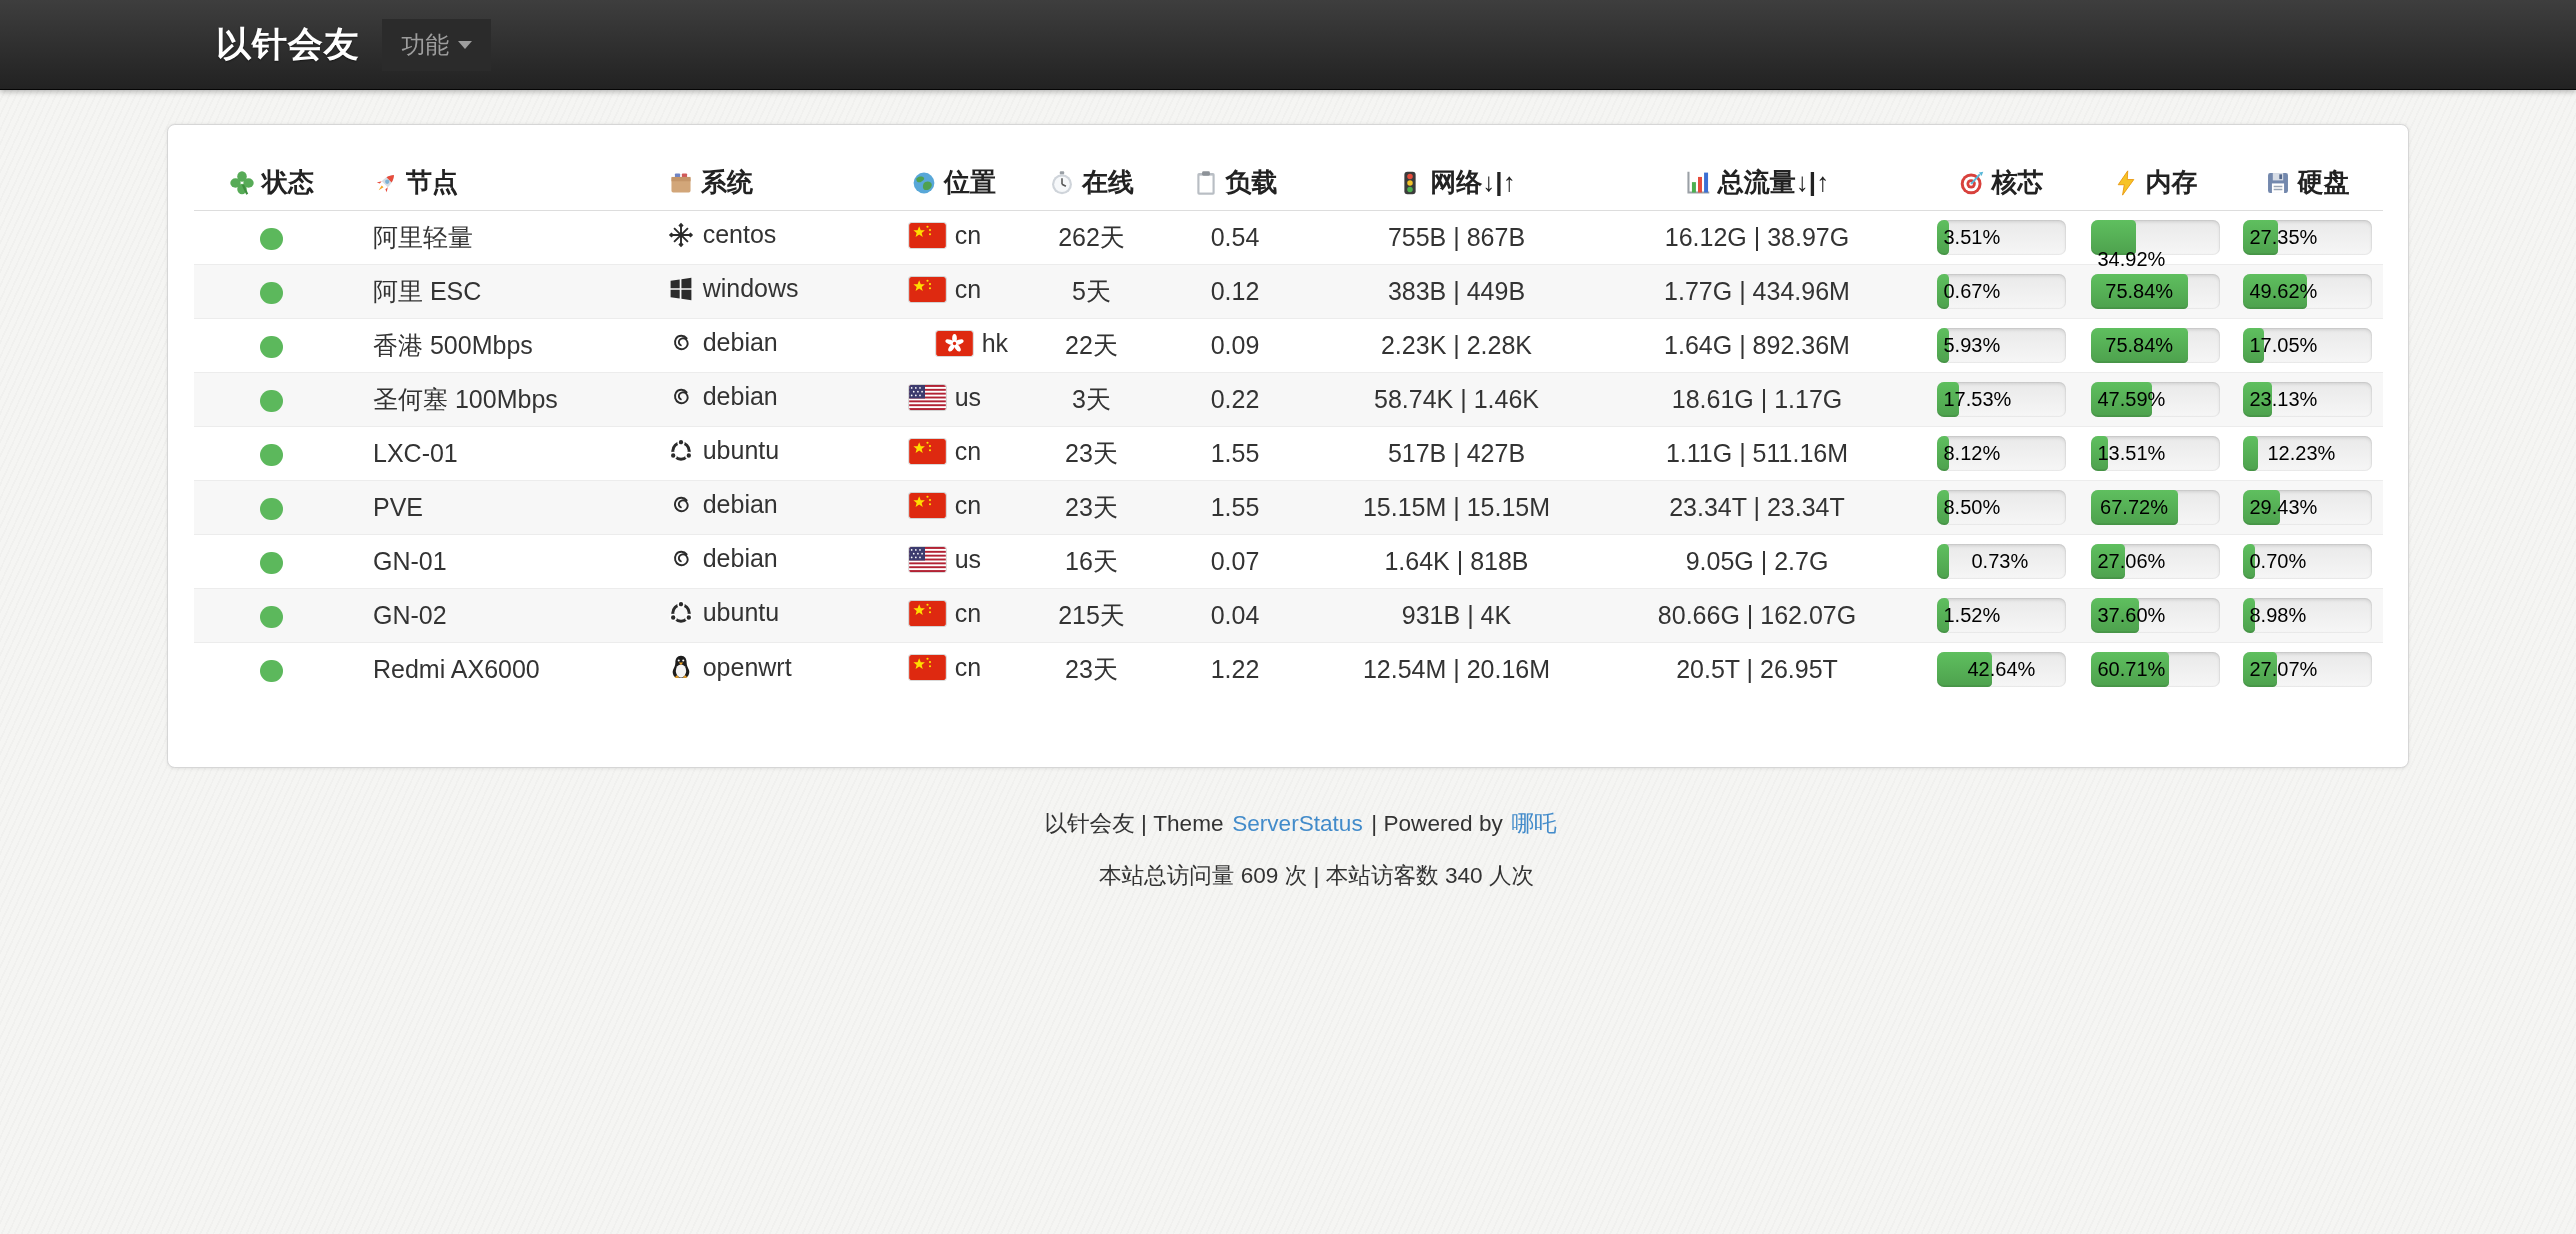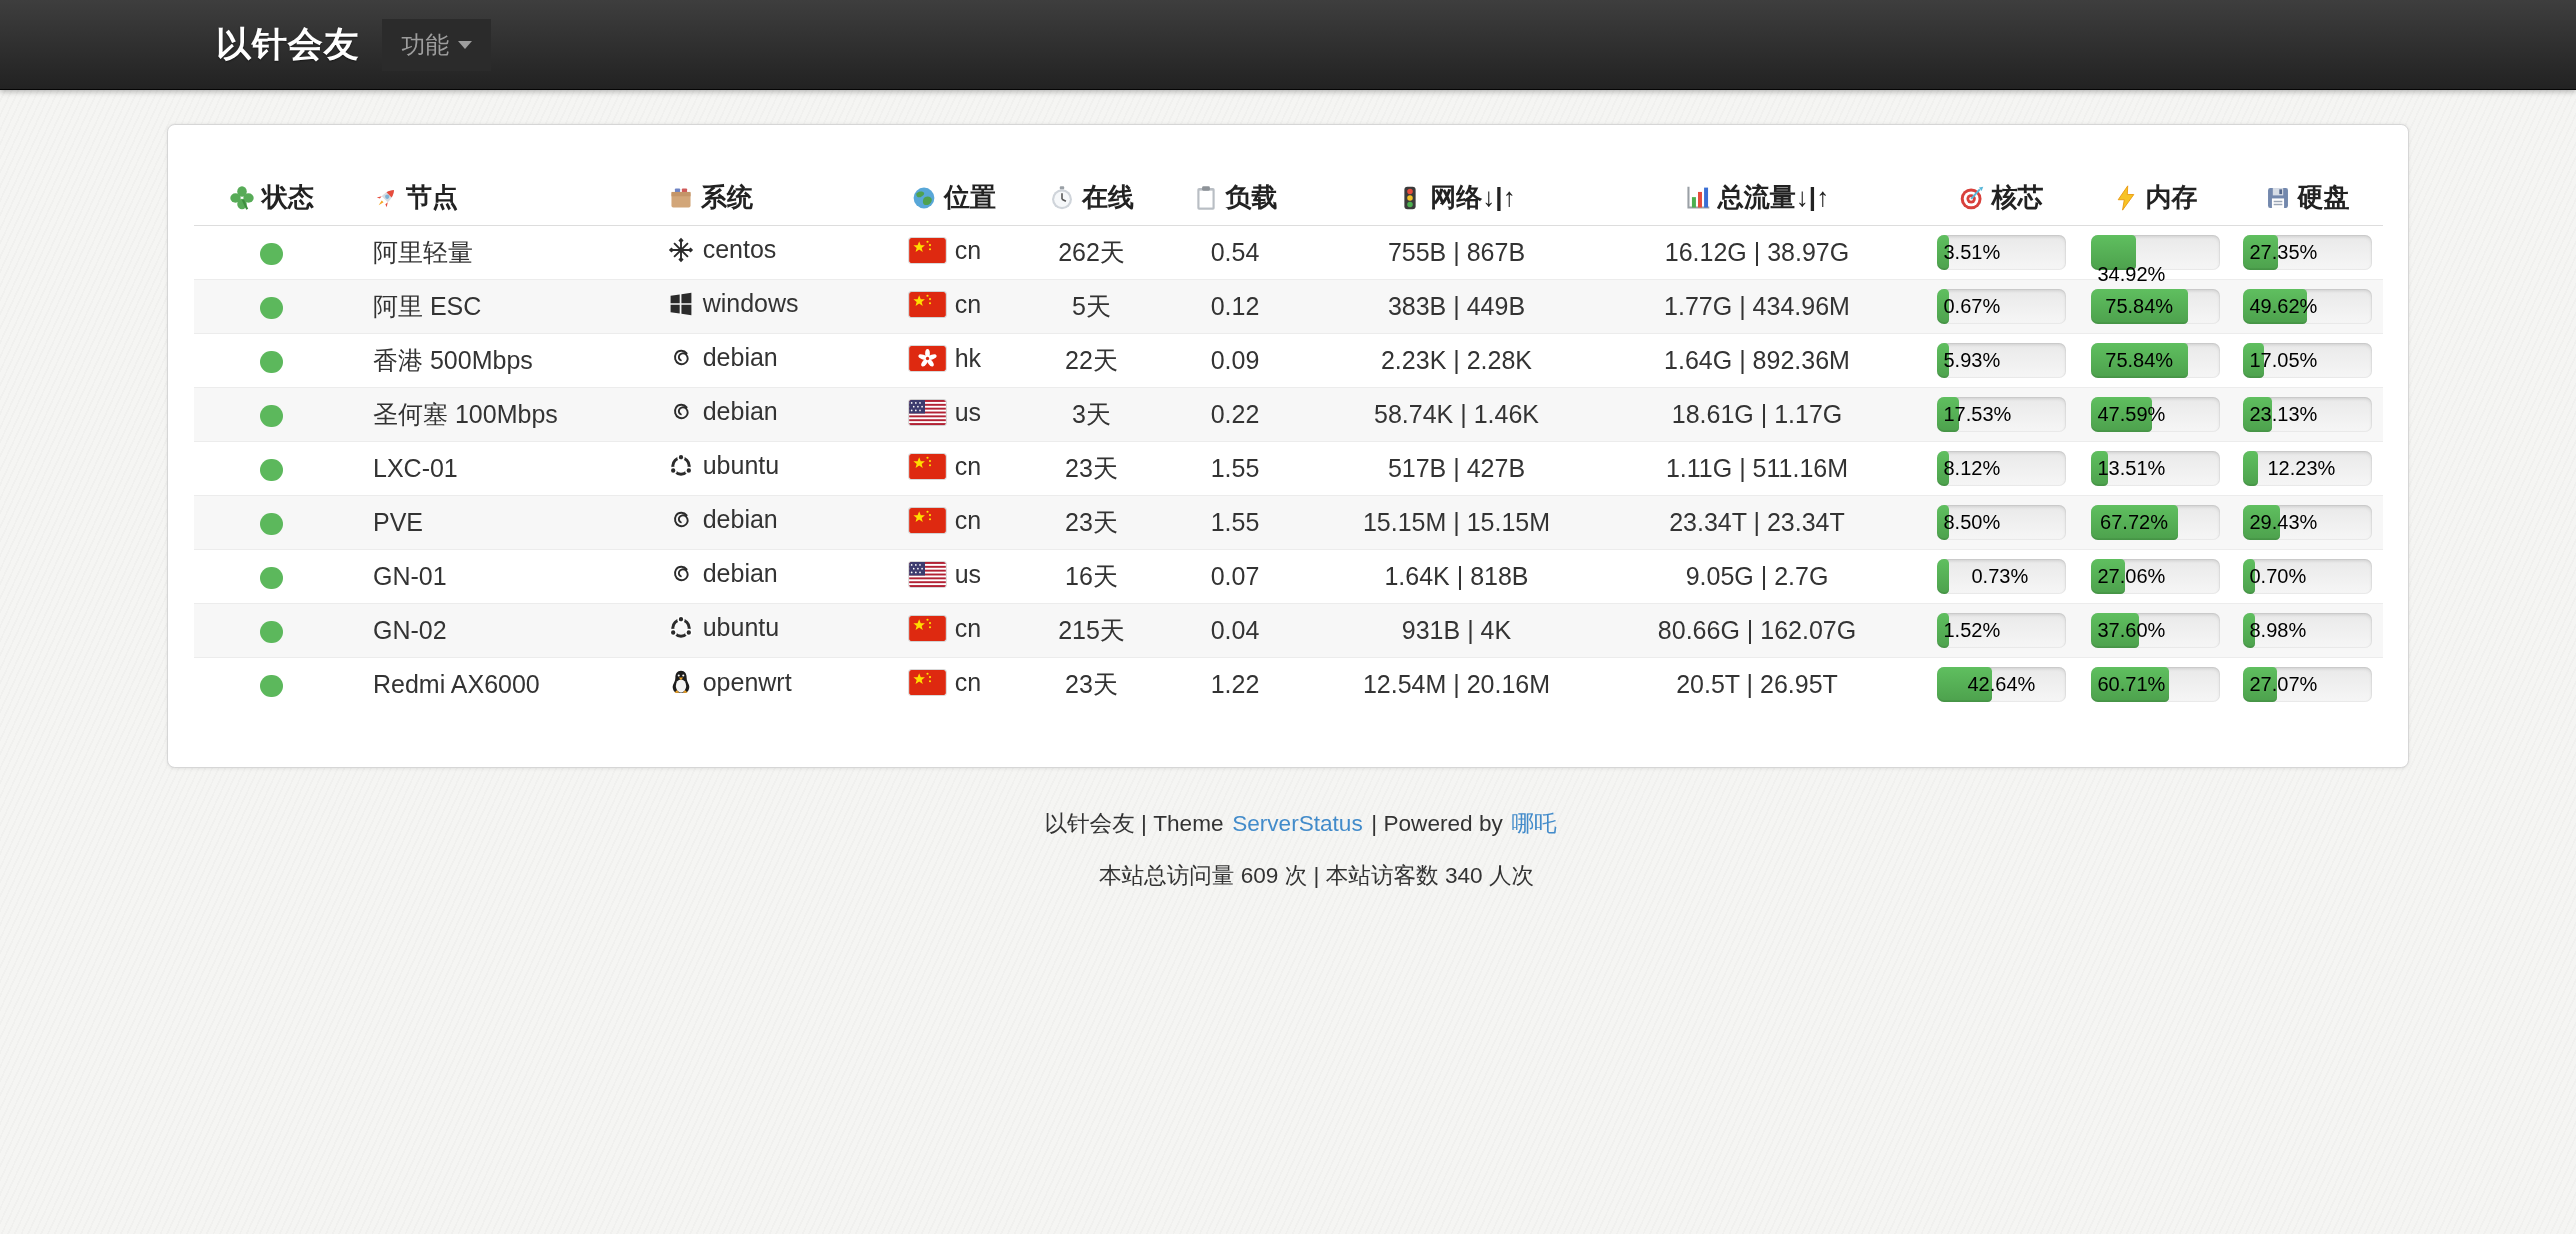--- a/index.html
+++ b/index.html
@@ -31,21 +31,21 @@
   .caret {
     width:0; height:0; border-left:7.8px solid transparent;
     border-right:7.8px solid transparent; border-top:8.7px solid #9d9d9d;
   }
 
   
   .card {
     width:2242px; height:644px; margin:34px auto 0;
     background:#fff; border:0.9px solid #d6d6d6; border-radius:7.8px;
     box-shadow:0 0.9px 3.5px rgba(0,0,0,0.08);
-    padding:46px 26px 0;
+    padding:31px 26px 0;
   }
 
   table { width:100%; border-collapse:collapse; table-layout:fixed; }
   col.c-status{width:155px} col.c-node{width:295px} col.c-system{width:243px}
   col.c-location{width:148px} col.c-online{width:113px} col.c-load{width:174px}
   col.c-network{width:269px} col.c-traffic{width:332px}
   col.c-cpu{width:156px} col.c-mem{width:152px} col.c-disk{width:152px}
 
   th {
     font-size:26px; font-weight:700; color:#222; text-align:center;
@@ -302,21 +302,21 @@
           <td><span class="dot"></span></td>
           <td class="t-left"><span>香港 500Mbps</span></td>
           <td class="t-left"><span class="cellflex">
               <span class="os-ic">
                 <svg viewBox="0 0 30 30" fill="none" stroke="#2b2b2b" stroke-width="2.2" stroke-linecap="round">
                   <path d="M21.5 9.5 C18.5 5.5 12 5.8 9.3 9.8 C6.7 13.8 8.3 19.6 12.6 21.6 C16.2 23.2 20.6 21.7 22.2 18.1 C23.5 15.1 22.3 11.5 19.4 10.1 C17 8.9 14 9.9 12.9 12.3 C12 14.3 12.8 16.7 14.8 17.6"></path>
                 </svg>
               </span>
               <span>debian</span>
             </span></td>
-          <td class="t-left" style="padding-left: 22px;"><span class="cellflex">
+          <td class="t-left" style="padding-left: 22px; text-align: center;"><span class="cellflex">
               <span class="flag">
                 <svg viewBox="0 0 44 30">
                   <rect width="44" height="30" rx="2" fill="#de2910"></rect>
                   <g fill="#fff">
                     <ellipse cx="22" cy="9" rx="2.8" ry="5.4"></ellipse>
                     <ellipse cx="22" cy="9" rx="2.8" ry="5.4" transform="rotate(72 22 15)"></ellipse>
                     <ellipse cx="22" cy="9" rx="2.8" ry="5.4" transform="rotate(144 22 15)"></ellipse>
                     <ellipse cx="22" cy="9" rx="2.8" ry="5.4" transform="rotate(216 22 15)"></ellipse>
                     <ellipse cx="22" cy="9" rx="2.8" ry="5.4" transform="rotate(288 22 15)"></ellipse>
                   </g>

